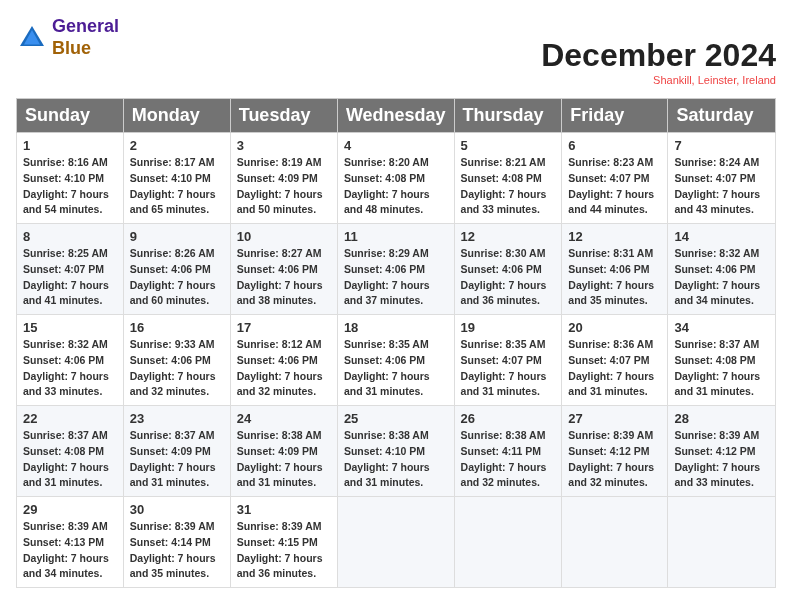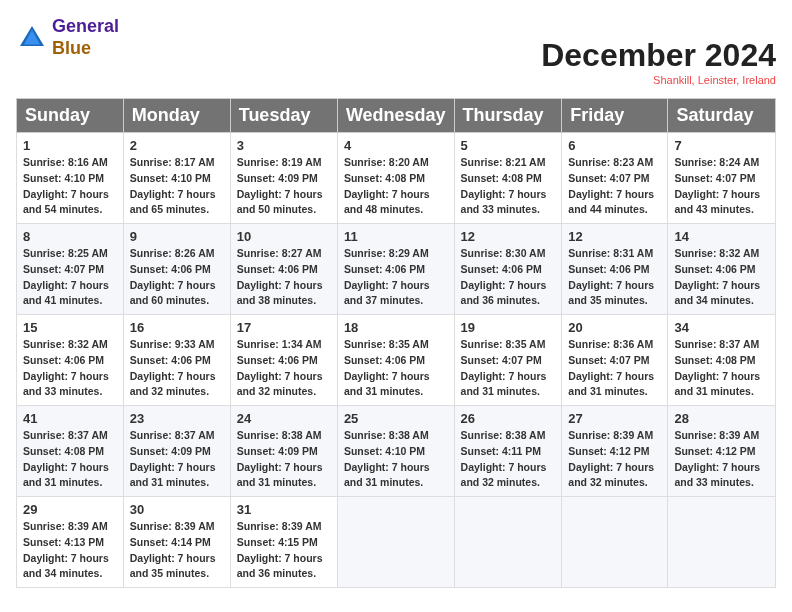--- a/index.html
+++ b/index.html
@@ -267,21 +267,21 @@
         <div class="day-info">
           <span>Sunrise: 9:33 AM</span><br>
           <span>Sunset: 4:06 PM</span><br>
           <span>Daylight: 7 hours</span><br>
           <span>and 32 minutes.</span>
         </div>
       </td>
         <td>
         <span class="day-num">17</span>
         <div class="day-info">
-          <span>Sunrise: 1:34 AM</span><br>
+          <span>Sunrise: 8:12 AM</span><br>
           <span>Sunset: 4:06 PM</span><br>
           <span>Daylight: 7 hours</span><br>
           <span>and 32 minutes.</span>
         </div>
       </td>
         <td>
         <span class="day-num">18</span>
         <div class="day-info">
           <span>Sunrise: 8:35 AM</span><br>
           <span>Sunset: 4:06 PM</span><br>
@@ -312,21 +312,21 @@
         <div class="day-info">
           <span>Sunrise: 8:37 AM</span><br>
           <span>Sunset: 4:08 PM</span><br>
           <span>Daylight: 7 hours</span><br>
           <span>and 31 minutes.</span>
         </div>
       </td>
       </tr>
       <tr>
         <td>
-        <span class="day-num">41</span>
+        <span class="day-num">22</span>
         <div class="day-info">
           <span>Sunrise: 8:37 AM</span><br>
           <span>Sunset: 4:08 PM</span><br>
           <span>Daylight: 7 hours</span><br>
           <span>and 31 minutes.</span>
         </div>
       </td>
         <td>
         <span class="day-num">23</span>
         <div class="day-info">

